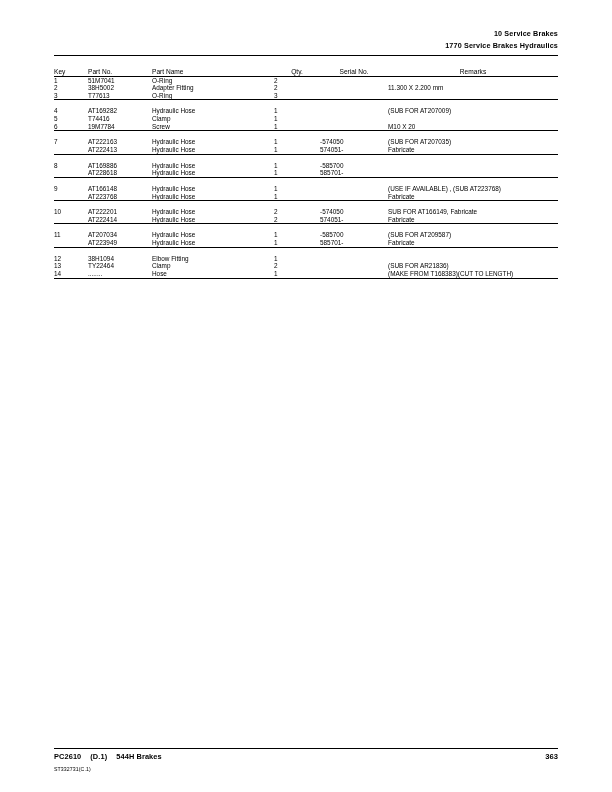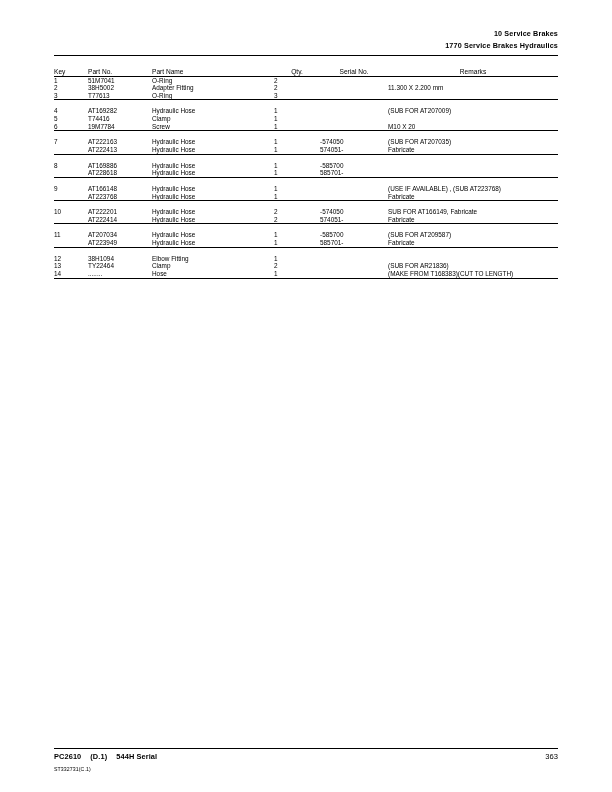--- a/index.html
+++ b/index.html
@@ -120,21 +120,21 @@
     left: 54px;
     top: 766px;
     font-size: 5.2px;
     letter-spacing: 0.1px;
   }
   .footer-right {
     position: absolute;
     right: 54px;
     top: 752px;
     font-size: 7.6px;
-    font-weight: normal;
+    font-weight: bold;
   }
 </style>
 </head>
 <body>
 
 <div class="page">
 
   <div class="header">
     <div>10 Service Brakes</div>
     <div>1770 Service Brakes Hydraulics</div>
@@ -349,18 +349,18 @@
         <tr class="rule-top">
           <td colspan="6"></td>
         </tr>
 
       </tbody>
     </table>
   </div>
 
   <div class="footer-rule"></div>
   <div class="footer-left">
-    <span>PC2610</span><span class="spacer"></span><span>(D.1)</span><span class="spacer"></span><span>544H Serial</span>
+    <span>PC2610</span><span class="spacer"></span><span>(D.1)</span><span class="spacer"></span><span>544H Brakes</span>
   </div>
   <div class="footer-sub">ST332731(C.1)</div>
   <div class="footer-right">363</div>
 
 </div>
 
 </body></html>

